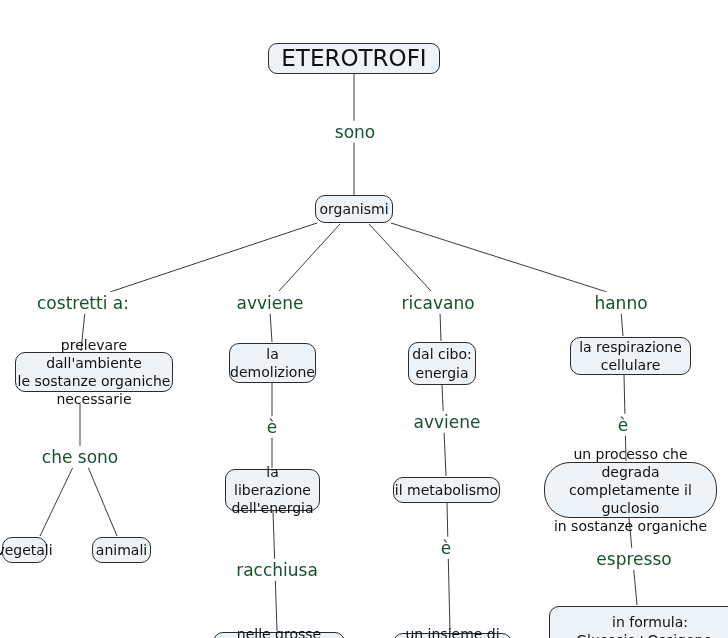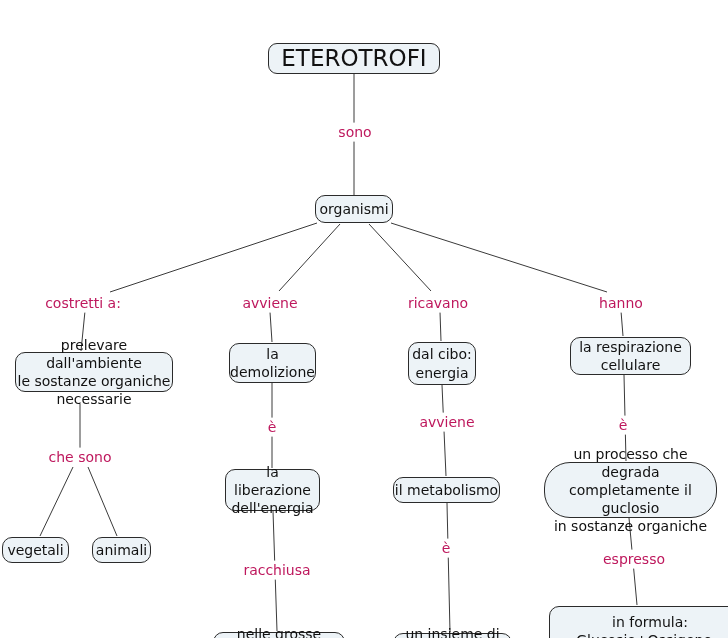--- a/index.html
+++ b/index.html
@@ -46,24 +46,24 @@
   .node.title {
     font-size: 23px;
     line-height: 1.1;
     border-radius: 9px;
   }
   .lbl {
     position: absolute;
     transform: translate(-50%, -50%);
     background: #ffffff;
     padding: 1px 4px;
-    font-size: 14px;
+    font-size: 17px;
     line-height: 1.2;
     white-space: nowrap;
-    color: #be185d;
+    color: #14532d;
     text-align: right;
   }
 </style>
 </head>
 <body>
 
 <div class="stage">
 
   <svg class="wires" viewBox="0 0 728 638" xmlns="http://www.w3.org/2000/svg">
     <line x1="354" y1="33" x2="354" y2="155"></line>
@@ -87,21 +87,21 @@
   </svg>
 
   <div class="node title" style="left:268px; top:3px;   width:172px; height:31px;">ETEROTROFI</div>
 
   <div class="node" style="left:315px; top:155px; width:78px;  height:28px;">organismi</div>
 
   <div class="node" style="left:15px;   top:312px; width:158px; height:40px;">prelevare dall'ambiente
 le sostanze organiche
 necessarie</div>
 
-  <div class="node" style="left:2px;   top:497px; width:67px;  height:26px;">vegetali</div>
+  <div class="node" style="left:2px;   top:497px; width:45px;  height:26px;">vegetali</div>
 
   <div class="node" style="left:92px;  top:497px; width:59px;  height:26px;">animali</div>
 
   <div class="node" style="left:225px; top:429px; width:95px;  height:42px;">la liberazione
 dell'energia</div>
 
   <div class="node" style="left:229px; top:303px; width:87px;  height:40px;">la
 demolizione</div>
 
   <div class="node" style="left:213px; top:592px; width:132px; height:41px;">nelle grosse

